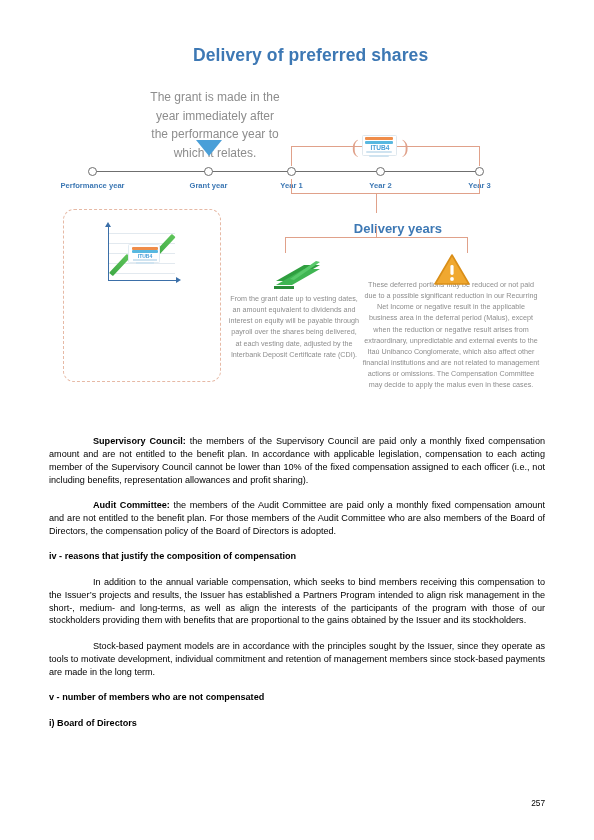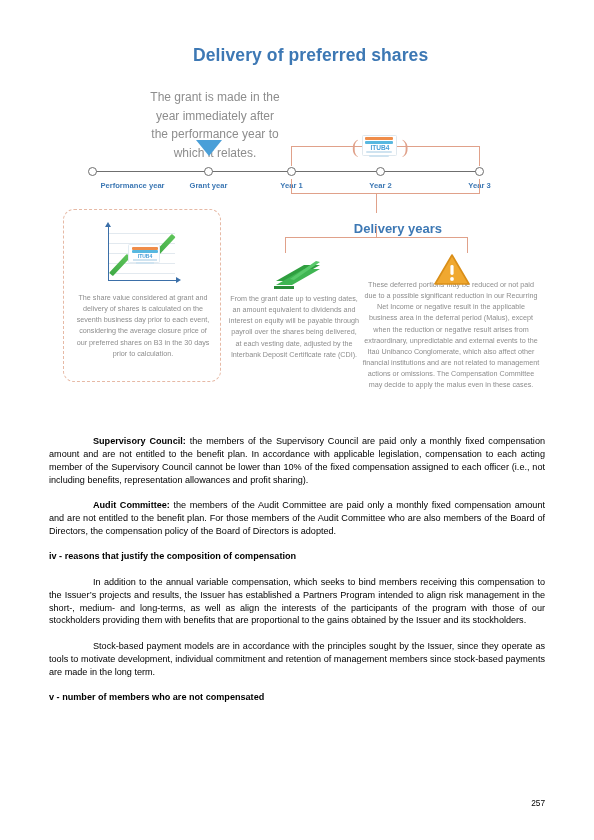--- a/index.html
+++ b/index.html
@@ -312,21 +312,21 @@
 
   <div class="tl-line"></div>
   <div class="tl-caret"></div>
 
   <div class="tl-node" style="left:88px;"></div>
   <div class="tl-node" style="left:204px;"></div>
   <div class="tl-node" style="left:287px;"></div>
   <div class="tl-node" style="left:376px;"></div>
   <div class="tl-node" style="left:475px;"></div>
 
-  <div class="tl-label" style="left:92.5px;margin-left:40px;">Performance year</div>
+  <div class="tl-label" style="left:92.5px;">Performance year</div>
   <div class="tl-label" style="left:208.5px;">Grant year</div>
   <div class="tl-label" style="left:291.5px;">Year 1</div>
   <div class="tl-label" style="left:380.5px;">Year 2</div>
   <div class="tl-label" style="left:479.5px;">Year 3</div>
 
   <div class="brk-top" style="top:193px;left:291px;width:189px;"></div>
   <div class="brk-leg" style="left:291px;top:179px;height:15px;"></div>
   <div class="brk-leg" style="left:479px;top:179px;height:15px;"></div>
   <div class="dy-stem"></div>
   <div class="dy-label">Delivery years</div>
@@ -349,21 +349,20 @@
       <div class="mc-seg" style="left:11px;top:48px;width:26px;transform:rotate(-47deg);"></div>
       <div class="mc-seg" style="left:56px;top:28px;width:26px;transform:rotate(-47deg);"></div>
       <div class="mc-sheet">
         <div class="b1"></div>
         <div class="b2"></div>
         <div class="code">ITUB4</div>
         <div class="l1"></div>
         <div class="l2"></div>
       </div>
     </div>
-    <div class="ptext">The share value considered at grant and delivery of shares is calculated on the seventh business day prior to each event, considering the average closure price of our preferred shares on B3 in the 30 days prior to calculation.</div>
   </div>
 
   <div class="panel panel-mid">
     <div class="money-icon">
       <svg width="52" height="34" viewBox="0 0 52 34" xmlns="http://www.w3.org/2000/svg">
         <path d="M6 26 L34 10 L50 10 L22 26 Z" fill="#2f9e3f"></path>
         <path d="M6 30 L34 14 L50 14 L22 30 Z" fill="#3fb552"></path>
         <path d="M4 31 L24 31 L24 34 L4 34 Z" fill="#2a8c38"></path>
         <path d="M20 24 L46 6 L50 7 L24 25 Z" fill="#58c96a"></path>
       </svg>
@@ -384,16 +383,17 @@
 </div>
 
 <div id="doc">
   <div class="body-wrap" id="blocks">
       <p class="par"><span class="lead">Supervisory Council:</span><span> the members of the Supervisory Council are paid only a monthly fixed compensation amount and are not entitled to the benefit plan. In accordance with applicable legislation, compensation to each acting member of the Supervisory Council cannot be lower than 10% of the fixed compensation assigned to each officer (i.e., not including benefits, representation allowances and profit sharing).</span></p>
       <p class="par"><span class="lead">Audit Committee:</span><span> the members of the Audit Committee are paid only a monthly fixed compensation amount and are not entitled to the benefit plan. For those members of the Audit Committee who are also members of the Board of Directors, the compensation policy of the Board of Directors is adopted.</span></p>
       <p class="head">iv - reasons that justify the composition of compensation</p>
       <p class="par"><span>In addition to the annual variable compensation, which seeks to bind members receiving this compensation to the Issuer’s projects and results, the Issuer has established a Partners Program intended to align risk management in the short-, medium- and long-terms, as well as align the interests of the participants of the program with those of our stockholders providing them with benefits that are proportional to the gains obtained by the Issuer and its stockholders.</span></p>
       <p class="par"><span>Stock-based payment models are in accordance with the principles sought by the Issuer, since they operate as tools to motivate development, individual commitment and retention of management members since stock-based payments are made in the long term.</span></p>
       <p class="head">v - number of members who are not compensated</p>
+      <p class="head">i) Board of Directors</p>
     </div>
 </div>
 
 <div class="page-num">257</div>
 
 </body></html>

